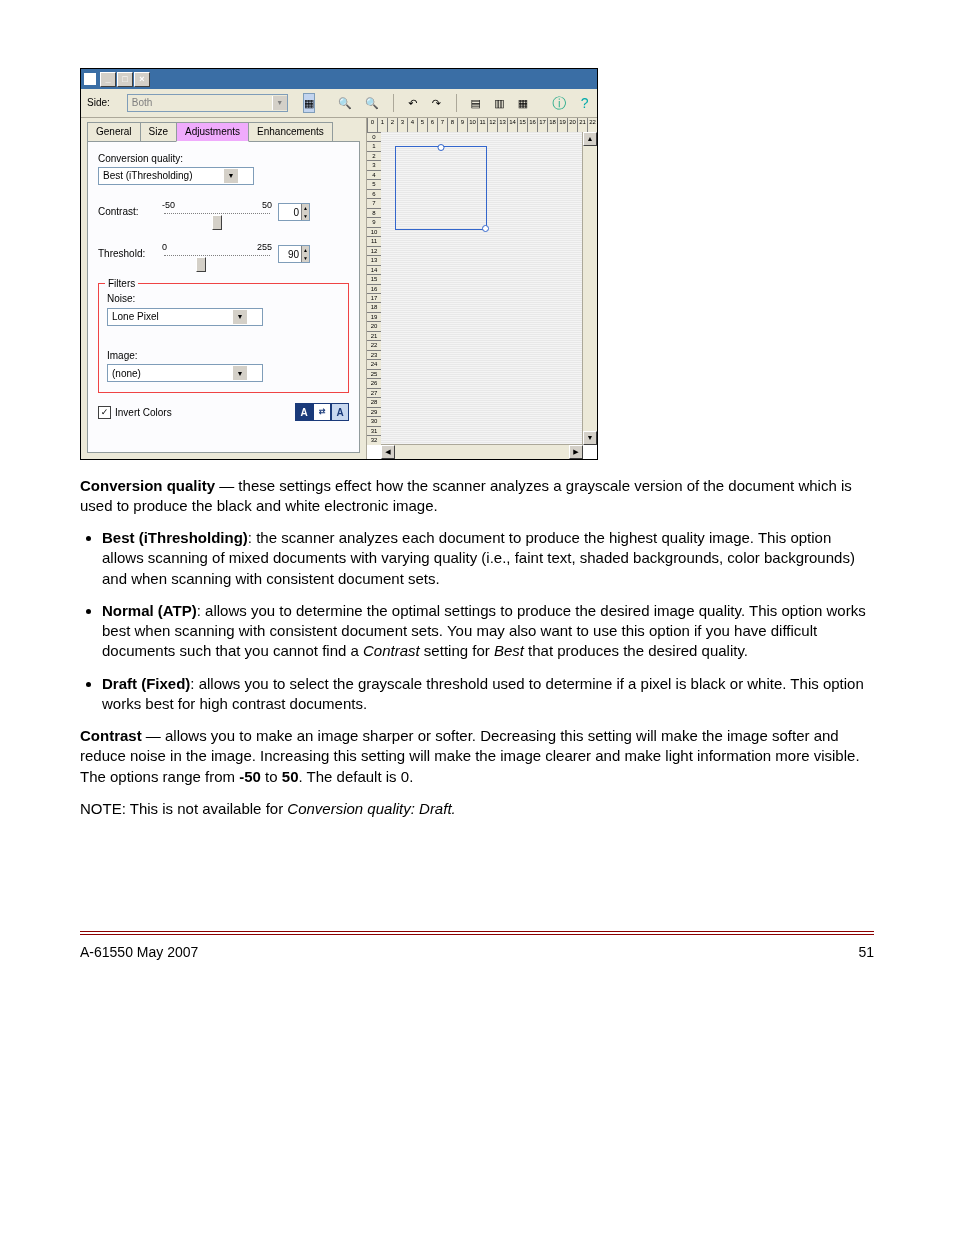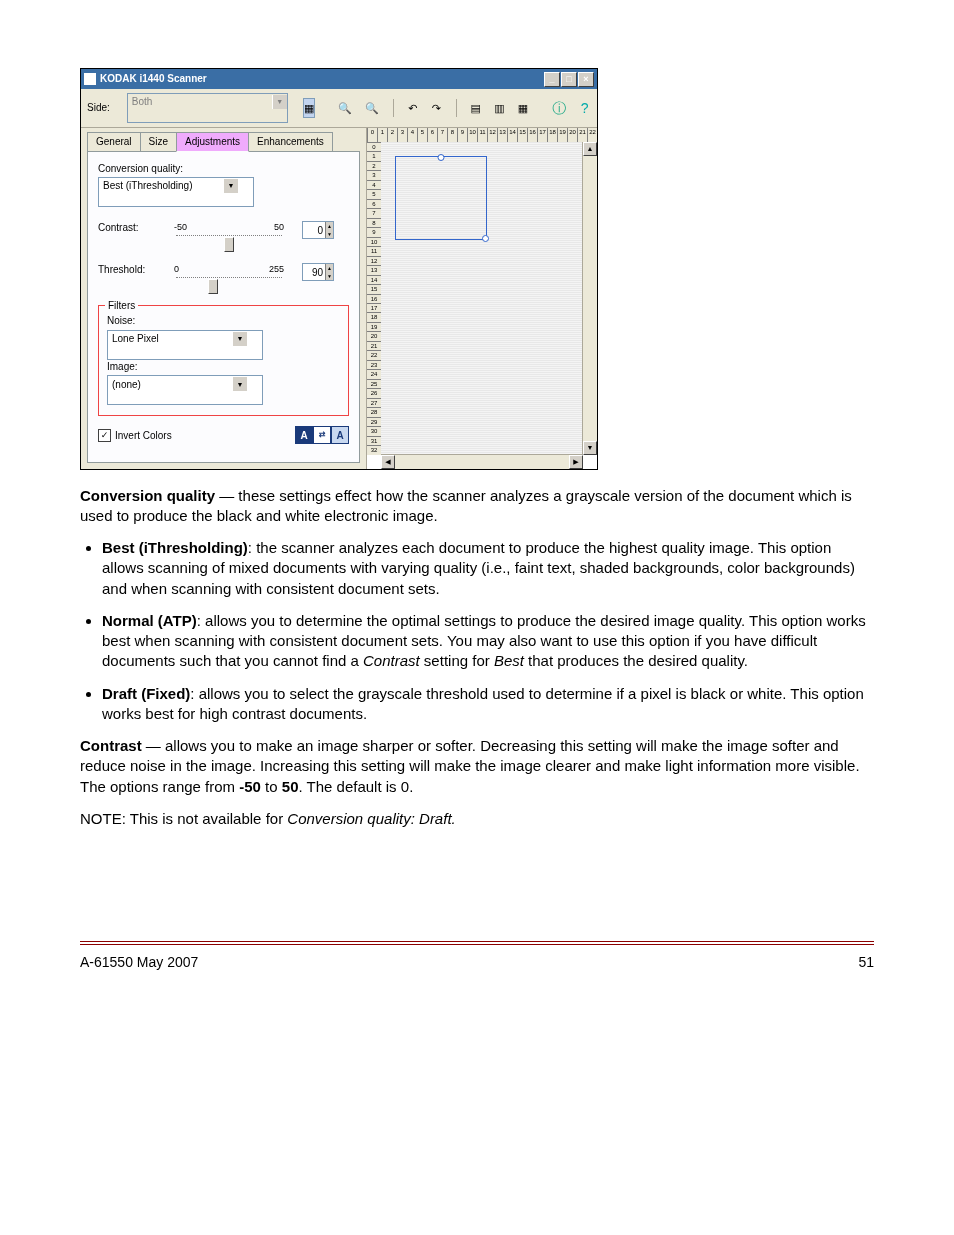--- a/index.html
+++ b/index.html
@@ -70,21 +70,21 @@
     padding: 4px 6px;
     border-bottom: 1px solid #aca899;
     gap: 11px;
   }
   .toolbar-label { margin-right: 6px; color: #000; }
   .combo {
     border: 1px solid #7f9db9;
     background: #fff;
     height: 16px;
     display: inline-flex; align-items: center;
-    padding: 0 0 12px 4px;
+    padding: 0 0 0 4px;
   }
   .combo.disabled { background: #ece9d8; color: #808080; }
   .combo-text { min-width: 120px; }
   .combo-arrow {
     width: 14px; height: 14px;
     background: #d4d0c8;
     border-left: 1px solid #fff;
     display: flex; align-items: center; justify-content: center;
     font-size: 7px;
   }
@@ -121,21 +121,21 @@
     margin-bottom: -1px;
   }
   .tab-panel {
     border: 1px solid #919b9c;
     background: #fcfcfe;
     padding: 10px 10px;
     min-height: 290px;
   }
   .field-label { width: 58px; }
   .field-label.wide { width: auto; margin-bottom: 2px; }
-  .slider-block { display: flex; gap: 16px; margin-bottom: 16px; }
+  .slider-block { display: flex; align-items: center; gap: 4px; margin-bottom: 16px; }
   .slider-col { display: flex; flex-direction: column; align-items: center; }
   .slider-ends { width: 110px; display: flex; justify-content: space-between; font-size: 9px; padding: 0 2px; }
   .slider-track {
     width: 110px; height: 14px; position: relative;
   }
   .slider-track::before {
     content: ""; position: absolute; left: 2px; right: 2px; top: 2px;
     border-top: 1px dotted #808080;
   }
   .slider-thumb {
@@ -247,21 +247,20 @@
 </style>
 </head>
 <body>
 
 <div class="row">
   <div class="right-col">
 
     <div class="app-window">
       <div class="titlebar">
         <div class="titlebar-icon"></div>
-        <div class="titlebar-text">KODAK i1440 Scanner</div>
         <div class="win-btns">
           <div class="win-btn">_</div>
           <div class="win-btn">□</div>
           <div class="win-btn">×</div>
         </div>
       </div>
       <div class="app-body">
         <div class="toolbar-row">
           <span class="toolbar-label">Side:</span>
           <div class="combo disabled">
@@ -337,21 +336,21 @@
                   <div class="spin-arrows">
                       <div>▲</div>
                       <div>▼</div>
                     </div>
                 </div>
               </div>
 
               <div class="group-box">
                 <div class="group-title">Filters</div>
                 <div class="field-label wide">Noise:</div>
-                <div class="combo" style="width:150px;margin-bottom:0">
+                <div class="combo" style="width:150px;margin-bottom:23px">
                   <span class="combo-text">Lone Pixel</span>
                   <div class="combo-arrow">▼</div>
                 </div>
                 <div class="field-label wide">Image:</div>
                 <div class="combo" style="width:150px">
                   <span class="combo-text">(none)</span>
                   <div class="combo-arrow">▼</div>
                 </div>
               </div>
 

